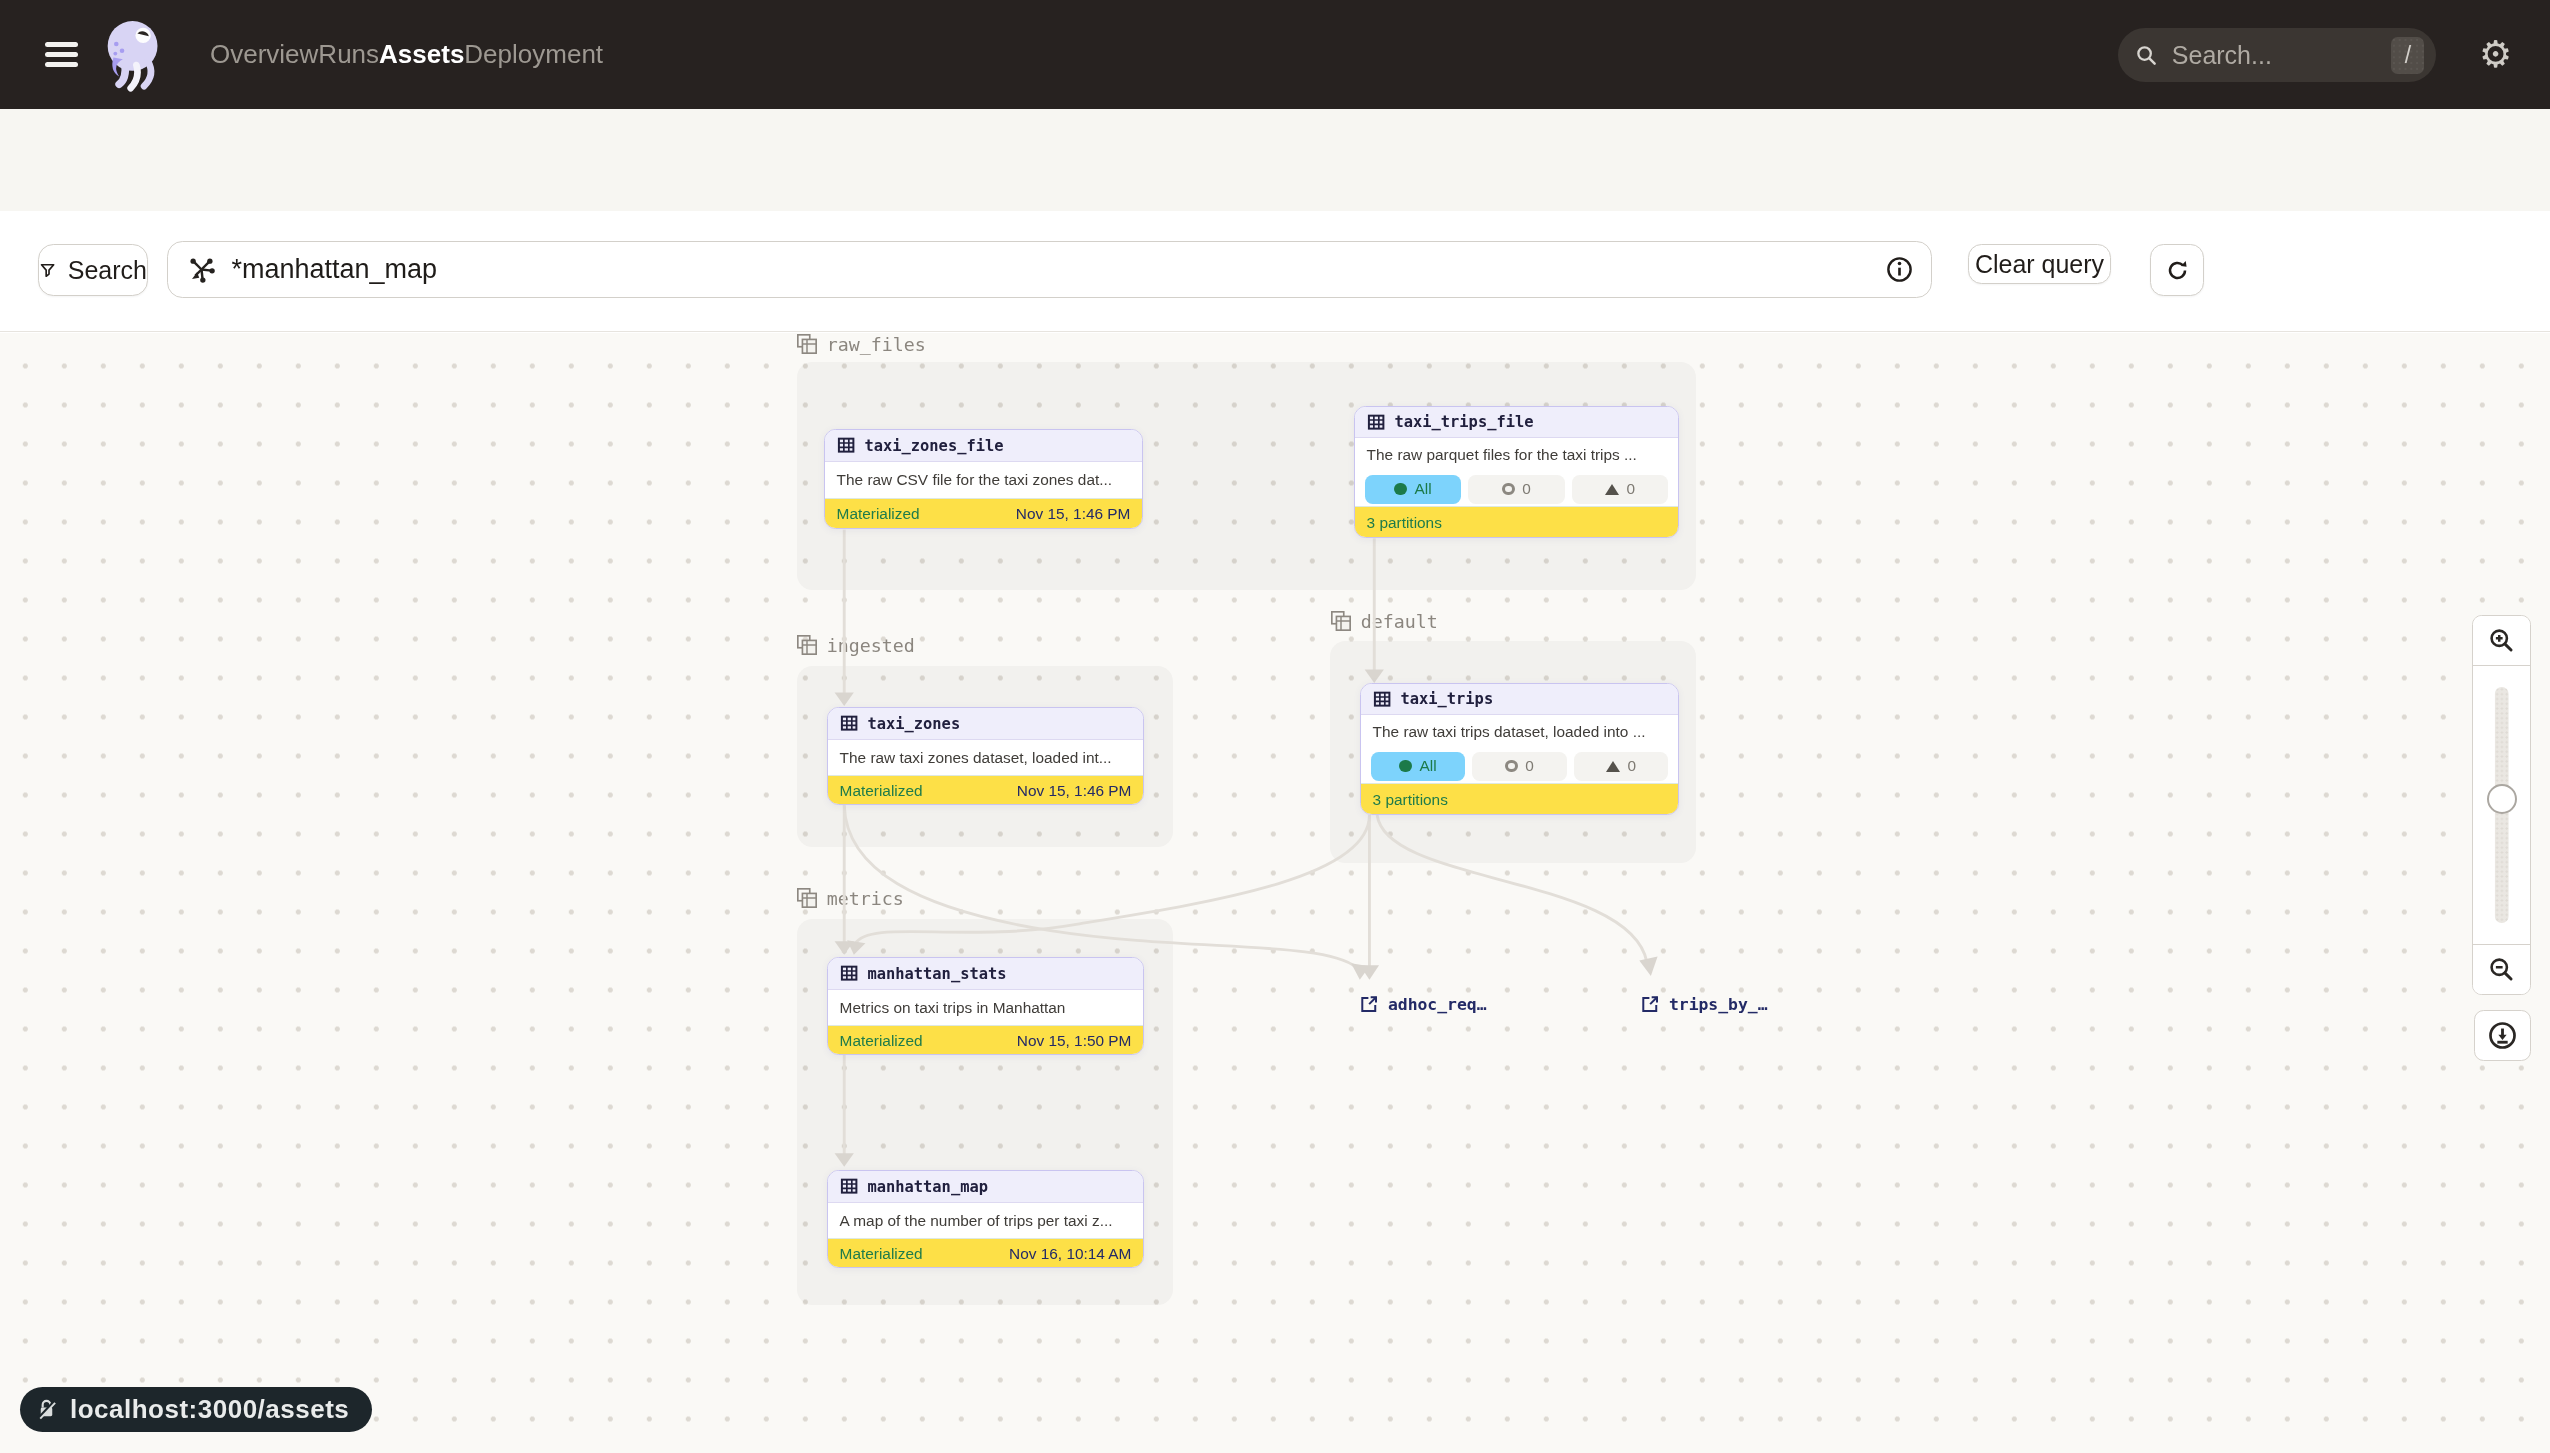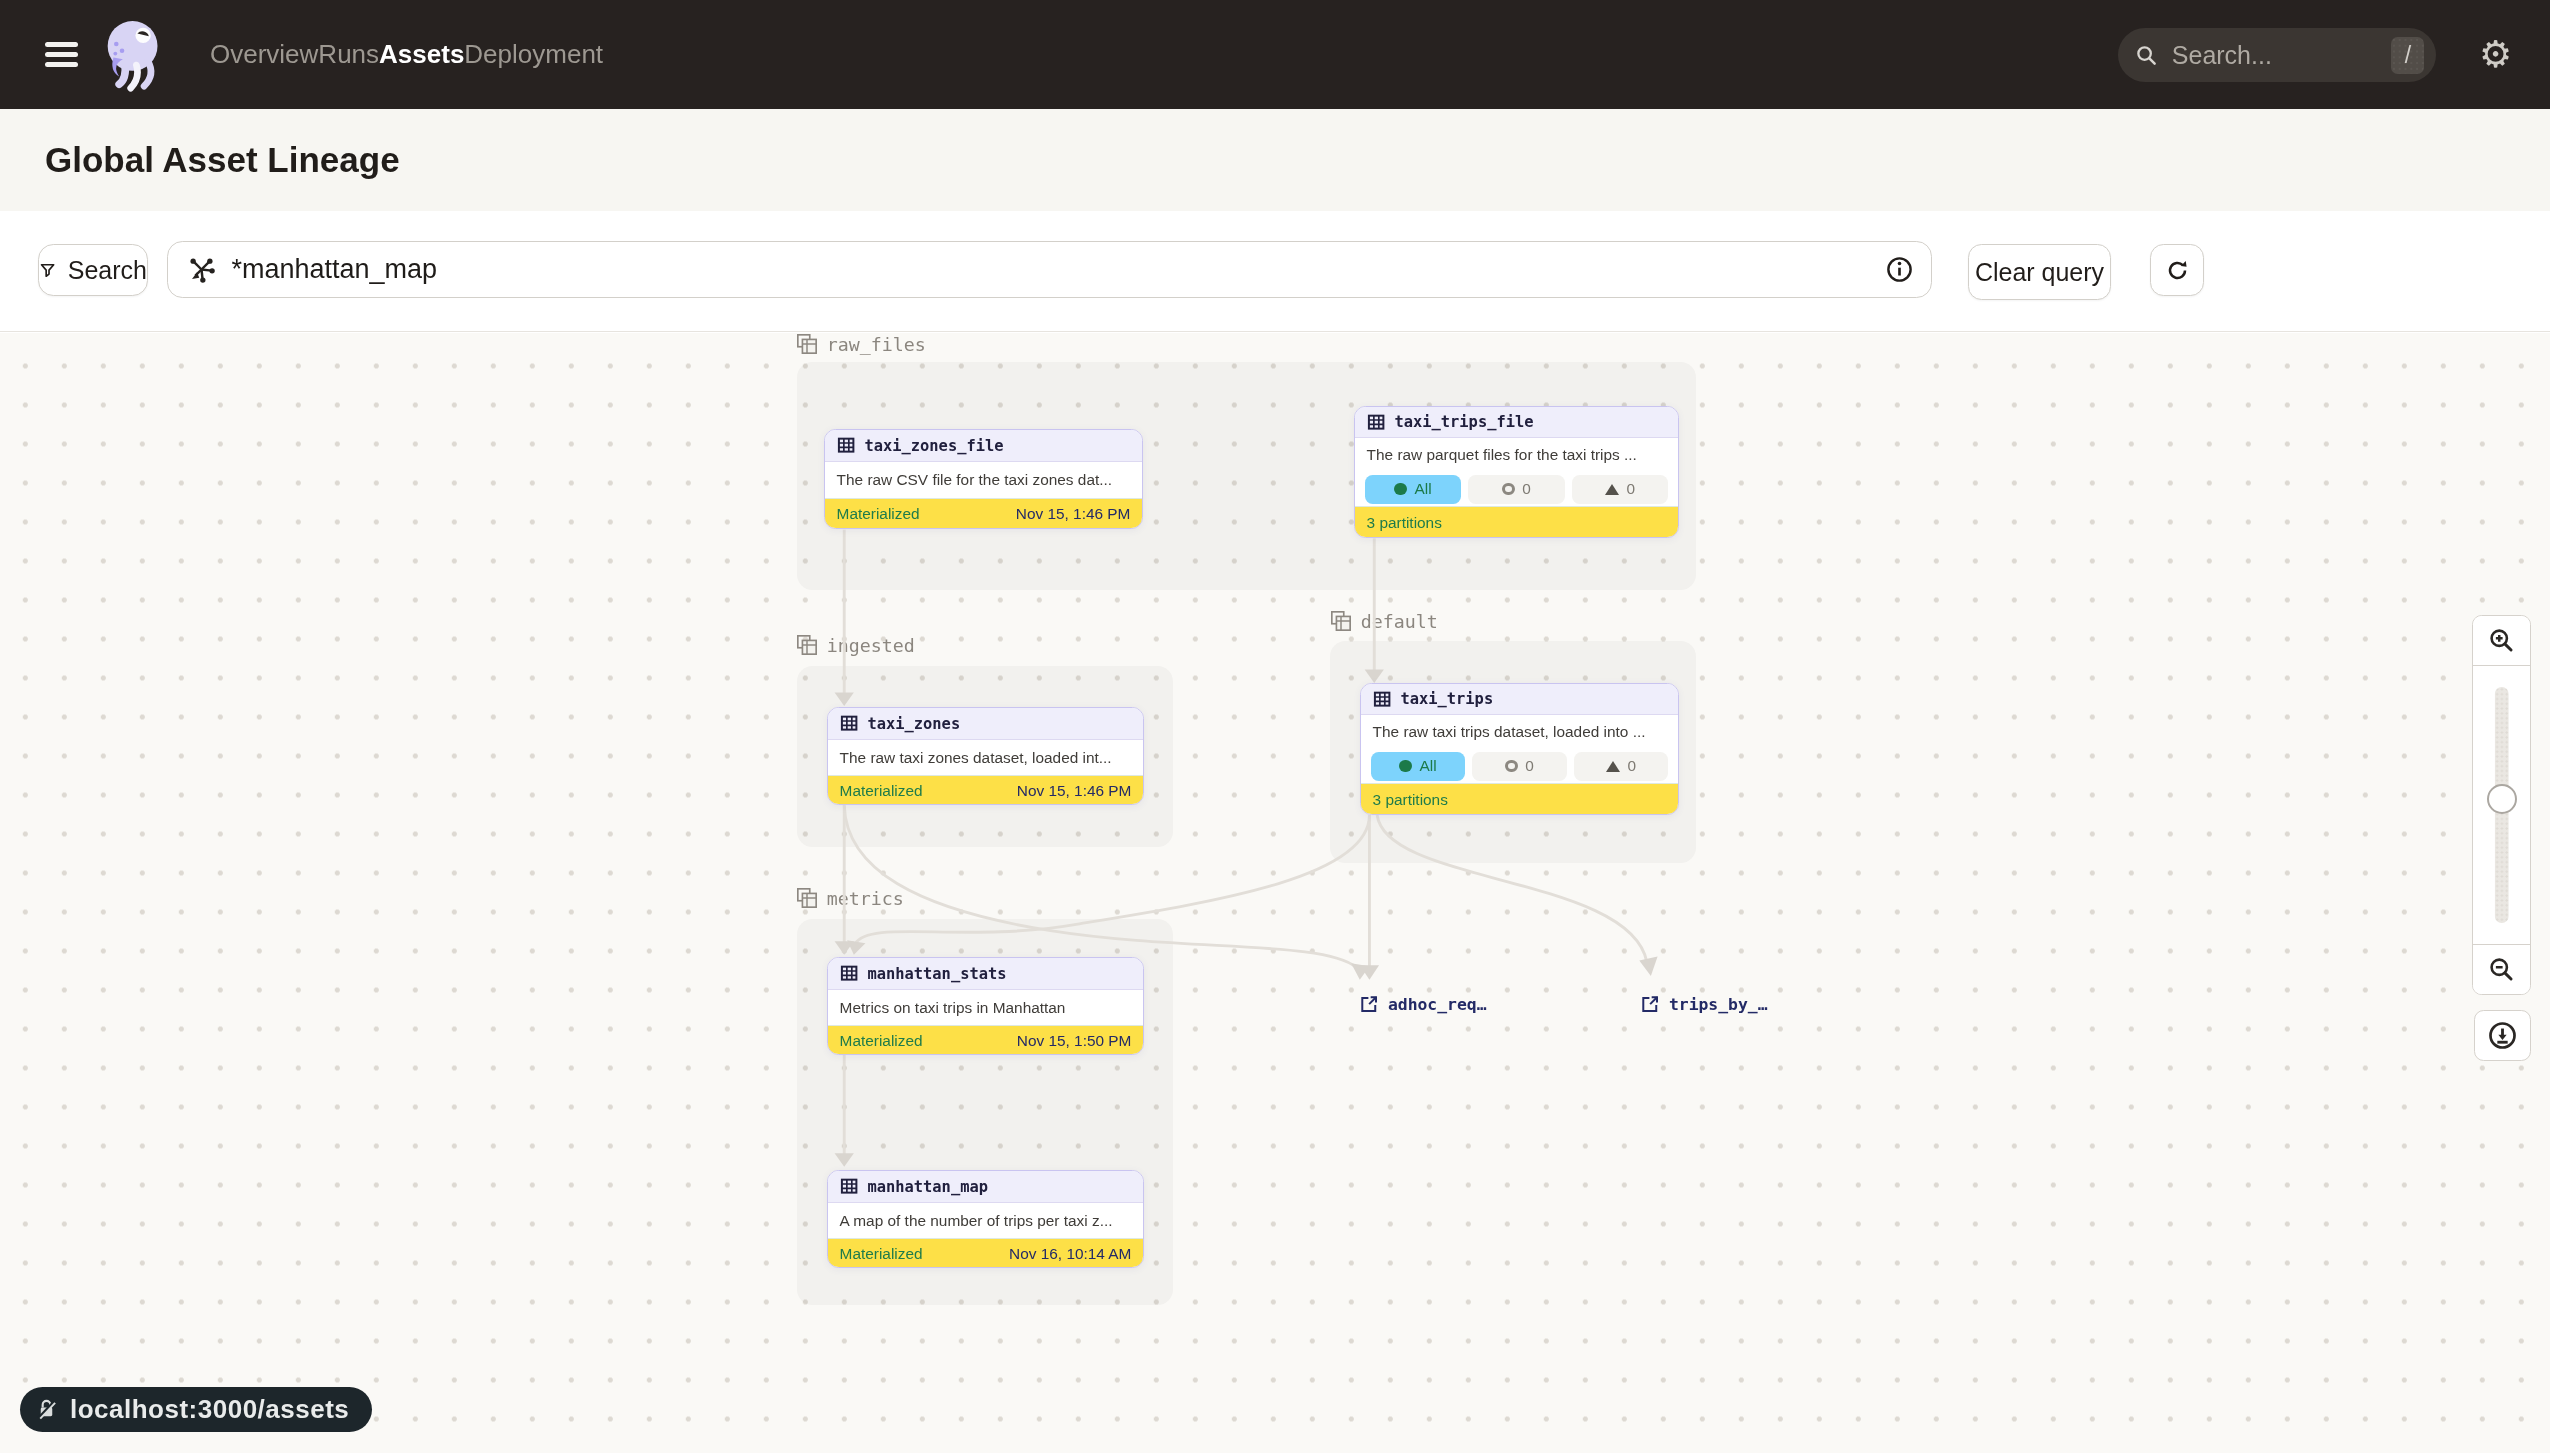--- a/index.html
+++ b/index.html
@@ -38,21 +38,21 @@
   .reload-btn { position:absolute; left:2261px; top:140px; width:262px; height:54px; }
 
   
   .toolbar { position:absolute; left:0; top:211px; width:2550px; height:121px; background:#FFFFFF;
              border-bottom:1.9px solid #E7E4DF; }
   .filter-btn { position:absolute; left:38px; top:33px; width:110px; height:52px; border-radius:15.4px; }
   .query { position:absolute; left:167px; top:30px; width:1765px; height:57px; border:1.9px solid #D3D0CA;
            border-radius:15.4px; background:#fff; display:flex; align-items:center; padding:0 17.3px 0 19px; }
   .query input { flex:1; border:0; outline:none; margin-left:15.4px; font-size:27px; color:#1F1C19;
                  font-family:"Liberation Sans",sans-serif; }
-  .clear-btn { position:absolute; left:1968px; top:33px; width:143px; height:56px; }
+  .clear-btn { position:absolute; left:1968px; top:33px; width:143px; height:40px; }
   .refresh-btn { position:absolute; left:2150px; top:33px; width:54px; height:52px; border-radius:13.5px; }
   .materialize { position:absolute; left:2226px; top:30px; width:302px; height:57px; border-radius:13.5px;
                  background:#221E1B; color:#F5F4F2; display:flex; align-items:center; cursor:pointer; }
   .materialize .mlabel { font-size:26px; margin-left:13.5px; }
   .materialize .mdivider { width:1px; height:100%; background:#3D3835; margin-left:15.4px; }
   .materialize .mcaret { width:54px; display:flex; align-items:center; justify-content:center;
                          color:#F5F4F2; font-size:21px; }
 
   
   .canvas { position:absolute; left:0; top:333px; width:2550px; height:1121px;
@@ -168,21 +168,20 @@
       <circle cx="10" cy="10" r="6.5" fill="none" stroke="#D8D5D0" stroke-width="2.4"></circle>
       <line x1="15" y1="15" x2="20.5" y2="20.5" stroke="#D8D5D0" stroke-width="2.6" stroke-linecap="round"></line>
     </svg>
     <input type="text" placeholder="Search..." style="">
     <div class="kbd">/</div>
   </div>
   <div class="gear">⚙</div>
 </div>
 
 <div class="pagehead">
-  <div class="pagetitle">Global Asset Lineage</div>
   <button class="btn reload-btn">
     <svg width="25" height="25" viewBox="0 0 24 24">
       <path d="M19.2 12a7.2 7.2 0 1 1-2.1-5.1" fill="none" stroke="#211D1A" stroke-width="2.4"></path>
       <polygon points="19.9,2.9 20.7,8.3 15.3,7.7" fill="#211D1A"></polygon>
     </svg>
     <span>Reload definitions</span>
   </button>
 </div>
 
 <div class="toolbar">

